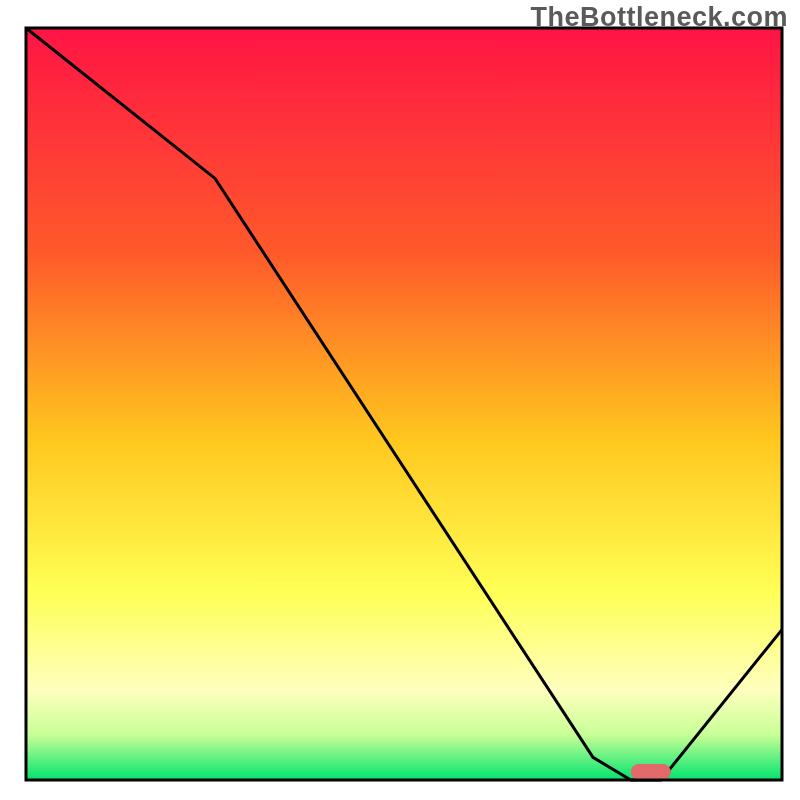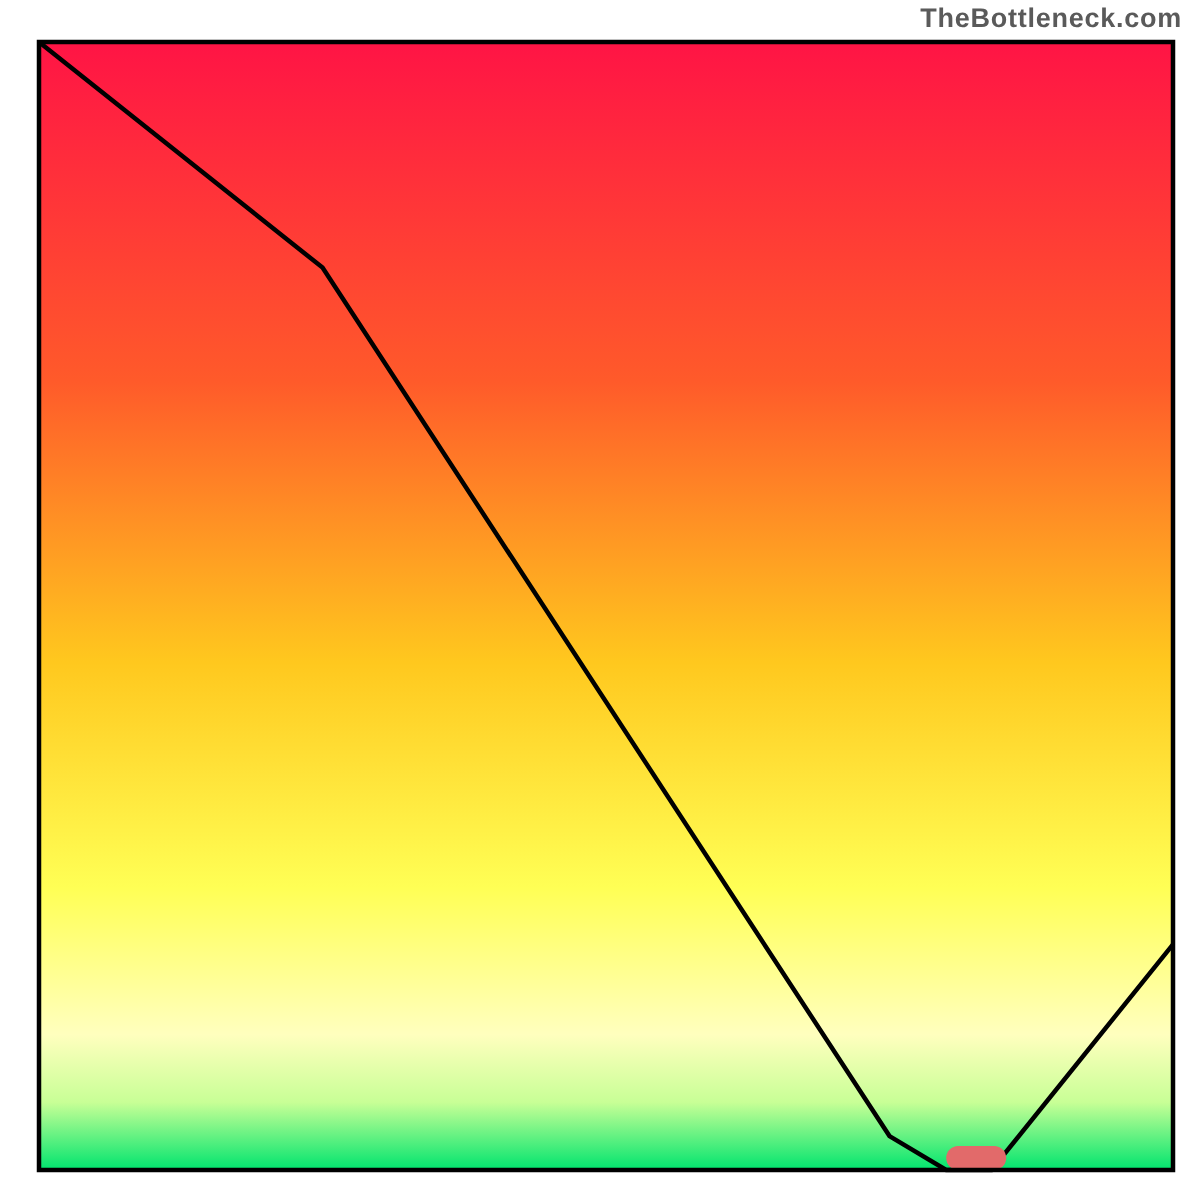--- a/index.html
+++ b/index.html
@@ -12,21 +12,21 @@
   }
   #container {
     position: relative;
     width: 800px;
     height: 800px;
   }
   #watermark {
     position: absolute;
     top: 2px;
     right: 12px;
-    font-size: 18px;
+    font-size: 27px;
     font-weight: 600;
     color: #5a5a5a;
     letter-spacing: 0.5px;
   }
   svg {
     display: block;
     position: absolute;
     top: 0;
     left: 0;
   }

